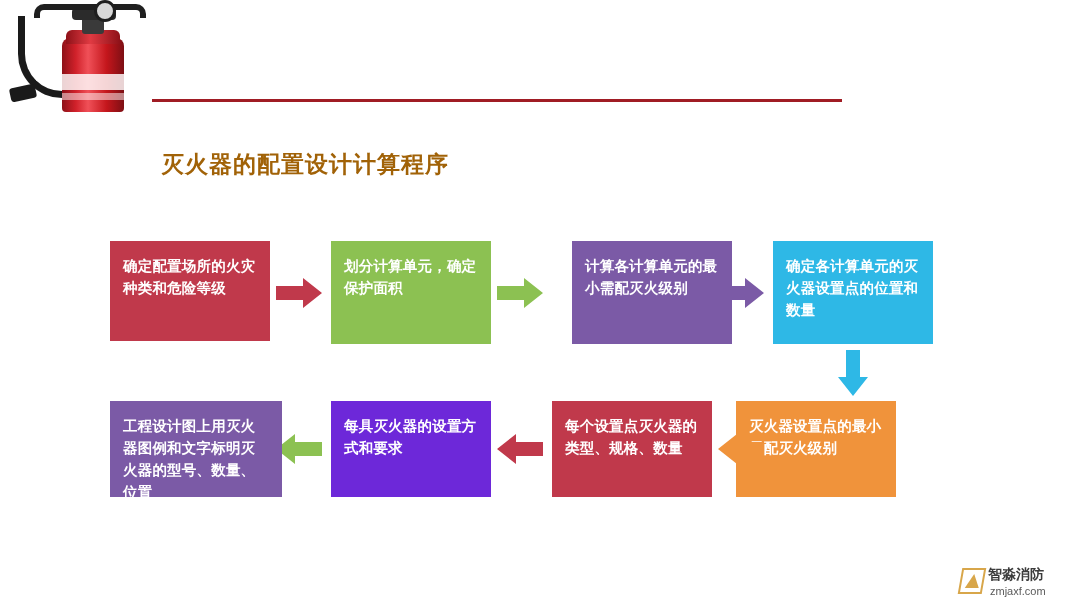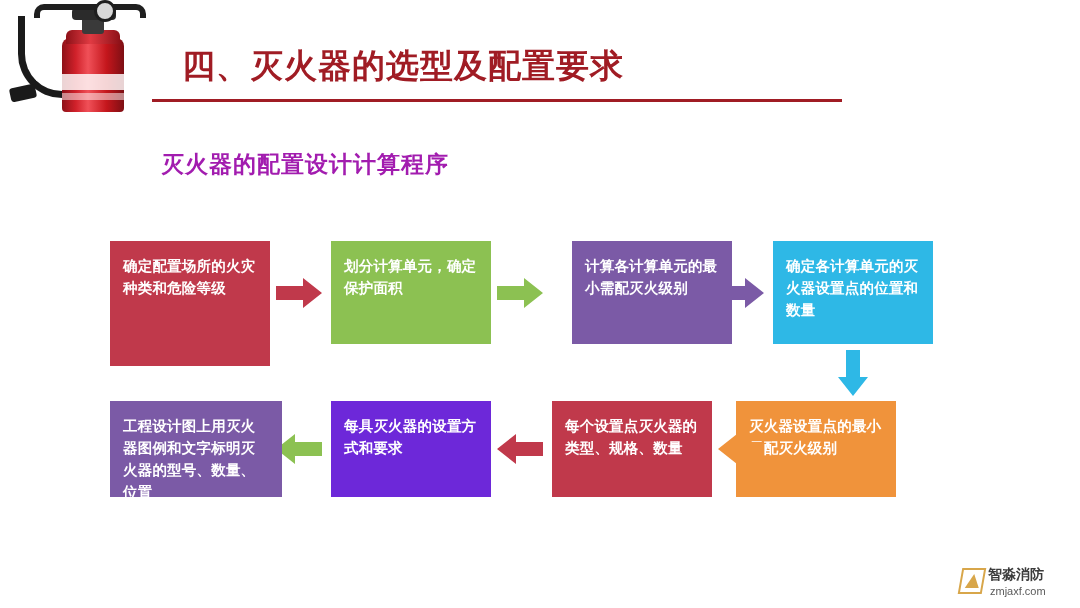--- a/index.html
+++ b/index.html
@@ -121,37 +121,37 @@
     transform: rotate(-12deg);
   }
 
   
   #subtitle {
     position: absolute;
     left: 161px;
     top: 149px;
     font-size: 23px;
     font-weight: bold;
-    color: #a21caf;
+    color: #a16207;
     letter-spacing: 1px;
     white-space: nowrap;
   }
 
   
   .box {
     position: absolute;
     color: #ffffff;
     font-size: 14.5px;
     line-height: 22px;
     padding: 14px 13px 0 13px;
     font-weight: bold;
     letter-spacing: 0.2px;
   }
 
-  #box1 { left: 110px; top: 241px; width: 160px; height: 125px; background: #c0394b; }
+  #box1 { left: 110px; top: 241px; width: 160px; height: 100px; background: #c0394b; }
   #box2 { left: 331px; top: 241px; width: 160px; height: 103px; background: #8cc152; }
   #box3 { left: 552px; top: 241px; width: 160px; height: 103px; background: #7b5aa6; margin-left: 20px; }
   #box4 { left: 773px; top: 241px; width: 160px; height: 103px; background: #2eb8e6; }
 
   #box5 { left: 736px; top: 401px; width: 160px; height: 96px; background: #f0933b; }
   #box6 { left: 552px; top: 401px; width: 160px; height: 96px; background: #c0394b; }
   #box7 { left: 331px; top: 401px; width: 160px; height: 96px; background: #6d28d9; }
   #box8 { left: 110px; top: 401px; width: 172px; height: 96px; background: #7b5aa6; }
 
   
@@ -225,21 +225,20 @@
     <div class="ex-nozzle"></div>
     <div class="ex-body"></div>
     <div class="ex-body-top"></div>
     <div class="ex-label"></div>
     <div class="ex-label2"></div>
     <div class="ex-neck"></div>
     <div class="ex-valve"></div>
     <div class="ex-handle"></div>
     <div class="ex-gauge"></div>
   </div>
-  <div id="title-text">四、灭火器的选型及配置要求</div>
   <div id="title-rule"></div>
 </div>
 
 <div id="subtitle">灭火器的配置设计计算程序</div>
 
 <div class="box" id="box1">确定配置场所的火灾种类和危险等级</div>
 
 <div class="arrow-right" id="arrow1">
   <svg width="46" height="30" viewBox="0 0 46 30">
     <polygon points="0,8 27,8 27,0 46,15 27,30 27,22 0,22" fill="#c0394b"></polygon>

